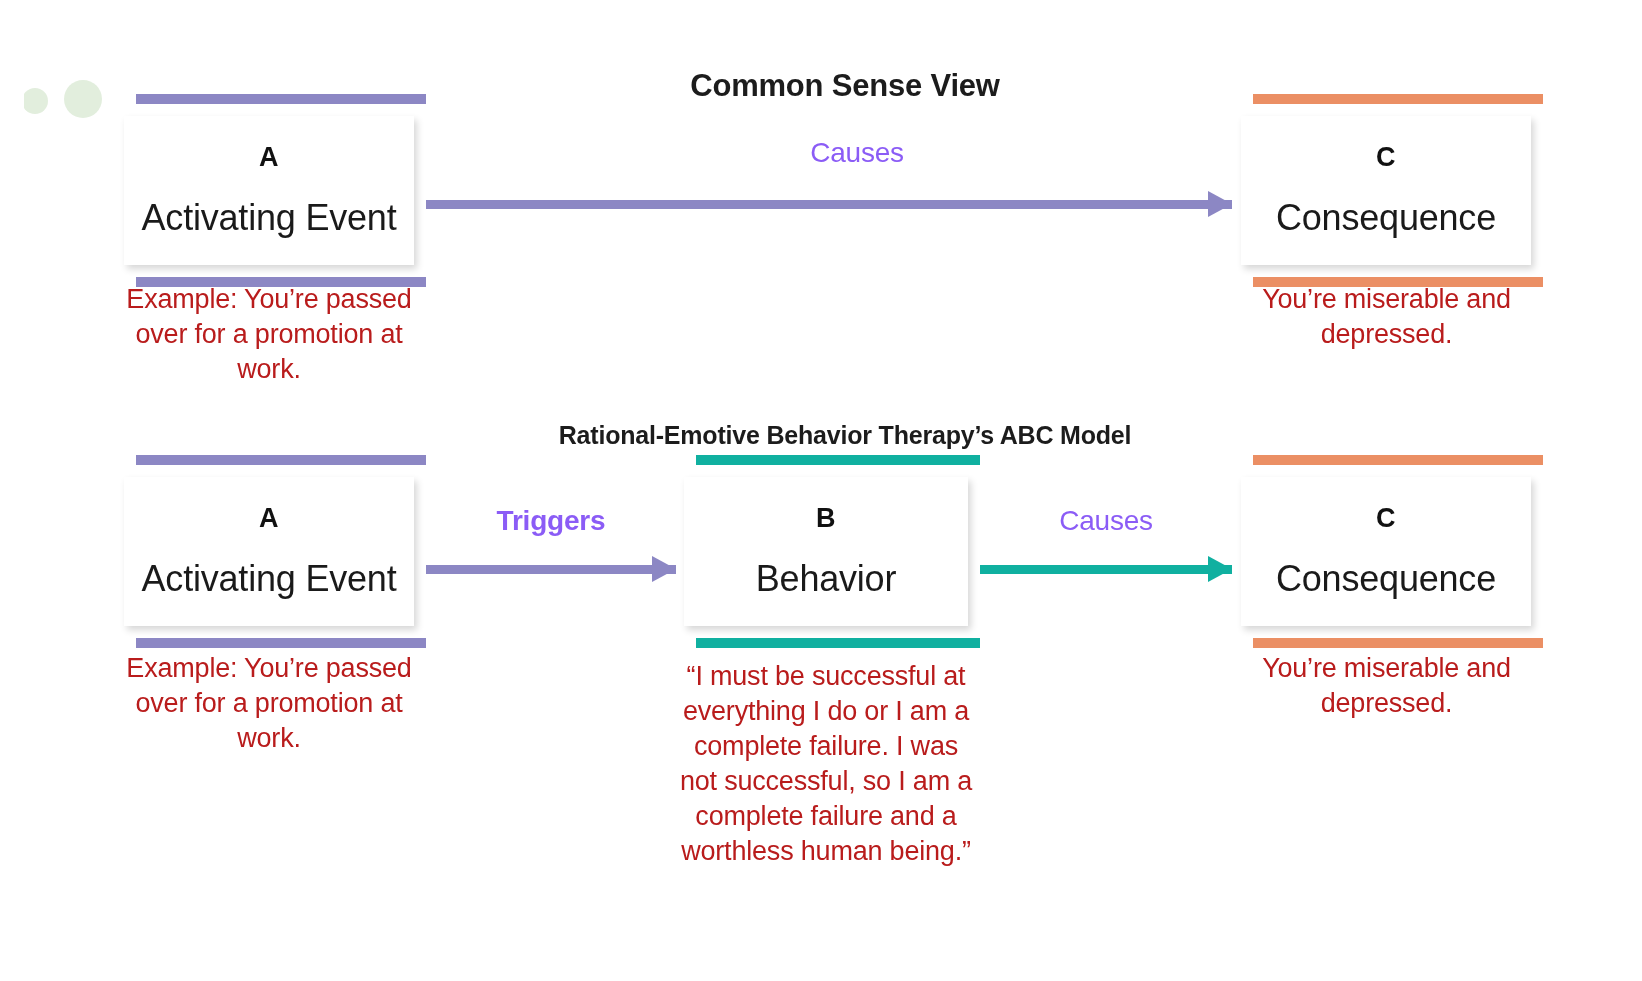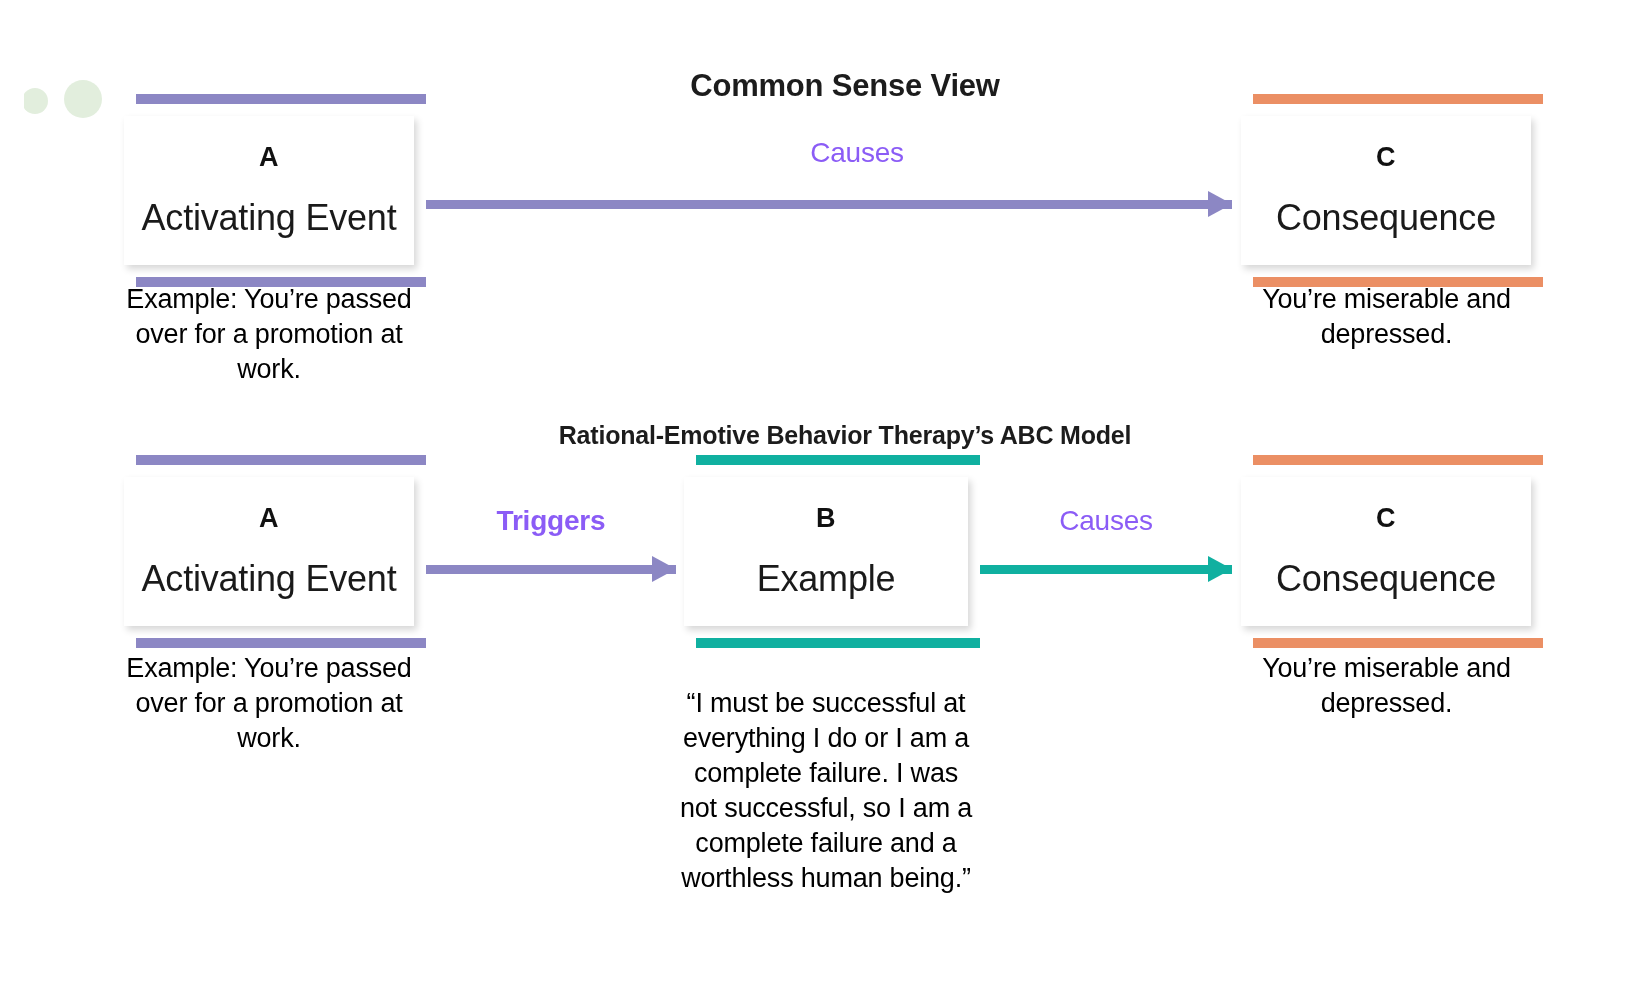--- a/index.html
+++ b/index.html
@@ -65,27 +65,27 @@
   #node-a2 { left:88px;   top:441px; width:290px; height:149px; }
   #node-b2 { left:648px;  top:441px; width:284px; height:149px; }
   #node-c2 { left:1205px; top:441px; width:290px; height:149px; }
 
   
   .caption {
     position:absolute;
     text-align:center;
     font-size:27px;
     line-height:1.30;
-    color:#000000;
+    color:#b91c1c;
     letter-spacing:-0.2px;
   }
   #cap-a1 { left:78px;   top:246px; width:310px; }
   #cap-c1 { left:1198px; top:246px; width:305px; }
   #cap-a2 { left:78px;   top:615px; width:310px; }
-  #cap-b2 { left:638px;  top:650px; width:304px; }
+  #cap-b2 { left:638px;  top:623px; width:304px; }
   #cap-c2 { left:1198px; top:615px; width:305px; }
 
   
   .arrow { position:absolute; }
   .arrow .shaft { position:absolute; height:9px; top:0; left:0; }
   .arrow .head {
     position:absolute; top:-9px; right:0;
     width:0; height:0;
     border-top:13.5px solid transparent;
     border-bottom:13.5px solid transparent;
@@ -168,21 +168,21 @@
 <div class="arrow purple-arrow" id="arrow-2a">
   <div class="shaft"></div>
   <div class="head"></div>
 </div>
 <div class="arrow-label" id="lbl-triggers">Triggers</div>
 
 <div class="node accent-teal" id="node-b2">
   <div class="bar"></div>
   <div class="body">
     <div class="letter">B</div>
-    <div class="name">Example</div>
+    <div class="name">Behavior</div>
   </div>
   <div class="bar"></div>
 </div>
 
 <div class="caption" id="cap-b2">“I must be successful at everything I do or I am a complete failure. I was not successful, so I am a complete failure and a worthless human being.”</div>
 
 <div class="arrow teal-arrow" id="arrow-2b">
   <div class="shaft"></div>
   <div class="head"></div>
 </div>

